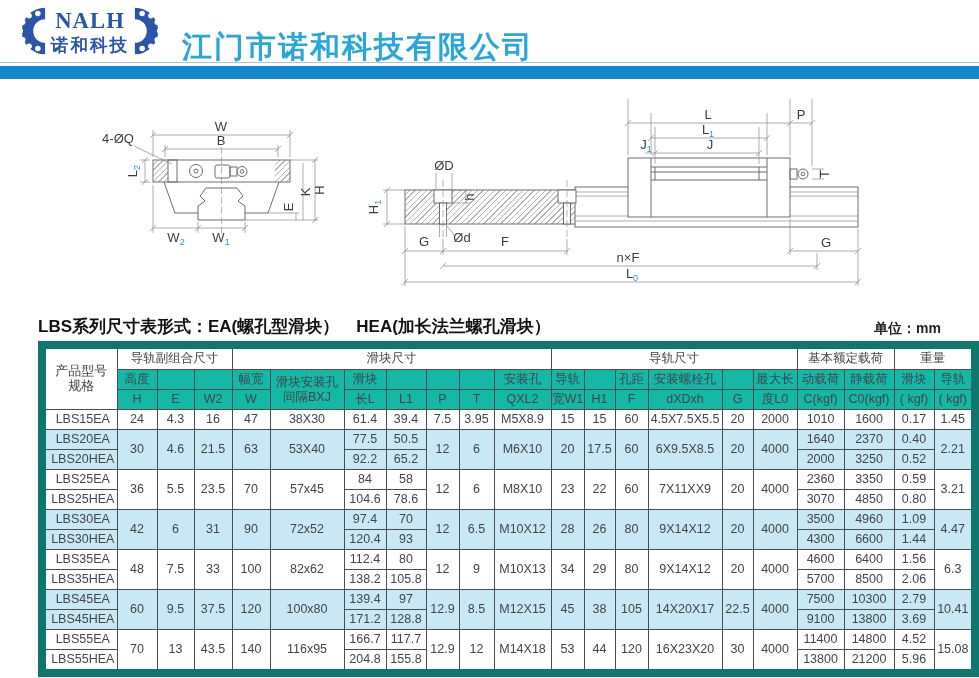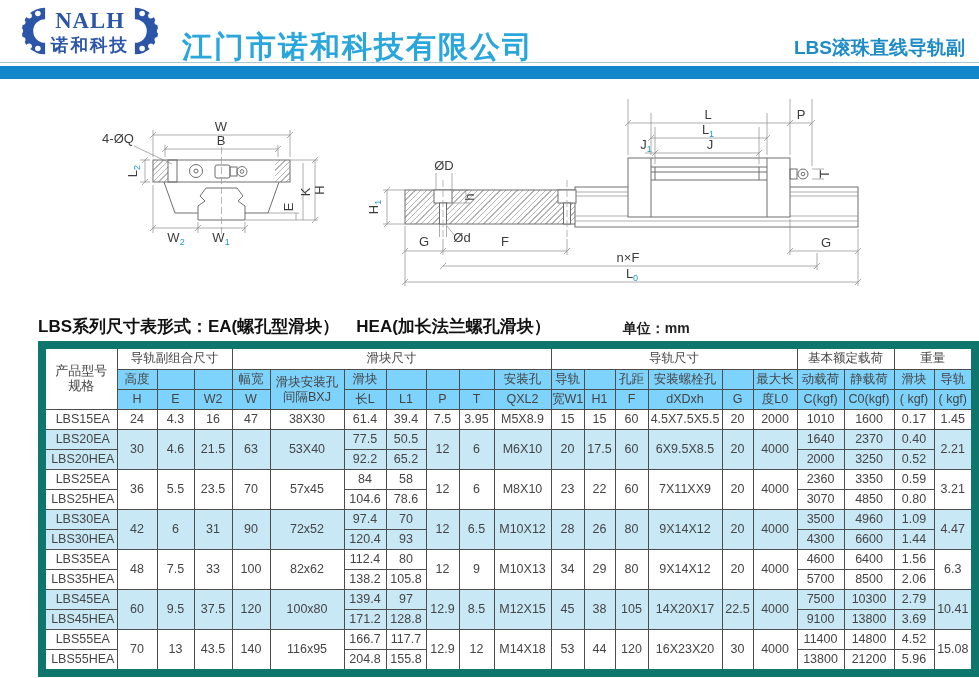--- a/index.html
+++ b/index.html
@@ -21,31 +21,31 @@
   .hatch-cap-left{left:153px;top:75px;width:15px;height:22px;}
   .hatch-cap-right{left:275px;top:75px;width:15px;height:22px;}
   .drawings svg{position:absolute;left:0;top:0;}
   .dline{stroke:#6e6e6e;stroke-width:1;fill:none;}
   .dthin{stroke:#8a8a8a;stroke-width:0.7;fill:none;}
   .dwhite{stroke:#6e6e6e;stroke-width:1;fill:#ffffff;}
   .dcl{stroke:#9a9a9a;stroke-width:0.7;fill:none;stroke-dasharray:7 3;}
   .dtext{font-family:"Liberation Sans",sans-serif;font-size:13px;fill:#3c3c3c;}
   .dsub{font-size:9px;fill:#2596CC;}
   
-  .table-title-row{display:flex;align-items:flex-end;
+  .table-title-row{display:flex;justify-content:space-between;align-items:flex-end;
                    margin:2px 38px 3px 38px;gap:48px;}
   .table-title{font-size:17px;font-weight:bold;color:#111;}
   .table-unit{font-size:14px;font-weight:bold;color:#222;margin-left:24px;}
   
   .spec-table{width:903px;margin:0 16px 0 38px;border-collapse:collapse;table-layout:fixed;
               font-size:12.5px;color:#454545;border:8px solid #0f766e;}
   .spec-table th,.spec-table td{border:1px solid #4d4d4d;text-align:center;vertical-align:middle;
               padding:0;height:19px;line-height:1.05;font-weight:normal;overflow:hidden;white-space:nowrap;}
   .spec-table thead tr.grp th{background:#ffffff;height:20px;}
-  .spec-table thead tr.sub th,.spec-table thead tr.sub2 th{background:#7dd3fc;}
+  .spec-table thead tr.sub th,.spec-table thead tr.sub2 th{background:#14b8a6;}
   .spec-table th.model-h{background:#ffffff;font-size:13px;}
   .spec-table td.hl{background:#C8E8F5;}
   .spec-table td.model{text-align:center;padding-left:3px;}
   .two-line div{line-height:1.15;}
 </style>
 </head>
 <body>
 
 <div class="page">
 
@@ -68,21 +68,20 @@
           <circle cx="145" cy="27" r="2.7"></circle>
             <circle cx="142.7" cy="35.5" r="2.7"></circle>
             <circle cx="136.5" cy="41.7" r="2.7"></circle>
           <circle cx="128" cy="44" r="2.7"></circle>
         </g>
         <text x="77.5" y="24" text-anchor="middle" font-family="Liberation Serif, serif" font-weight="bold" font-size="22" fill="#2B55A8" letter-spacing="1">NALH</text>
         <text x="77.5" y="46" text-anchor="middle" font-family="Liberation Sans, sans-serif" font-weight="bold" font-size="17" fill="#2B55A8" letter-spacing="2">诺和科技</text>
       </svg>
     </div>
     <div class="company-name">江门市诺和科技有限公司</div>
-    <div class="product-title">LBS滚珠直线导轨副</div>
   </div>
   <div class="thin-line"></div>
   <div class="blue-bar"></div>
 
   <div class="drawings">
     <div class="hatch hatch-cap-left"></div>
     <div class="hatch hatch-cap-right"></div>
     <div class="hatch hatch-bed"></div>
 
     <svg width="979" height="228" viewBox="0 0 979 228">

